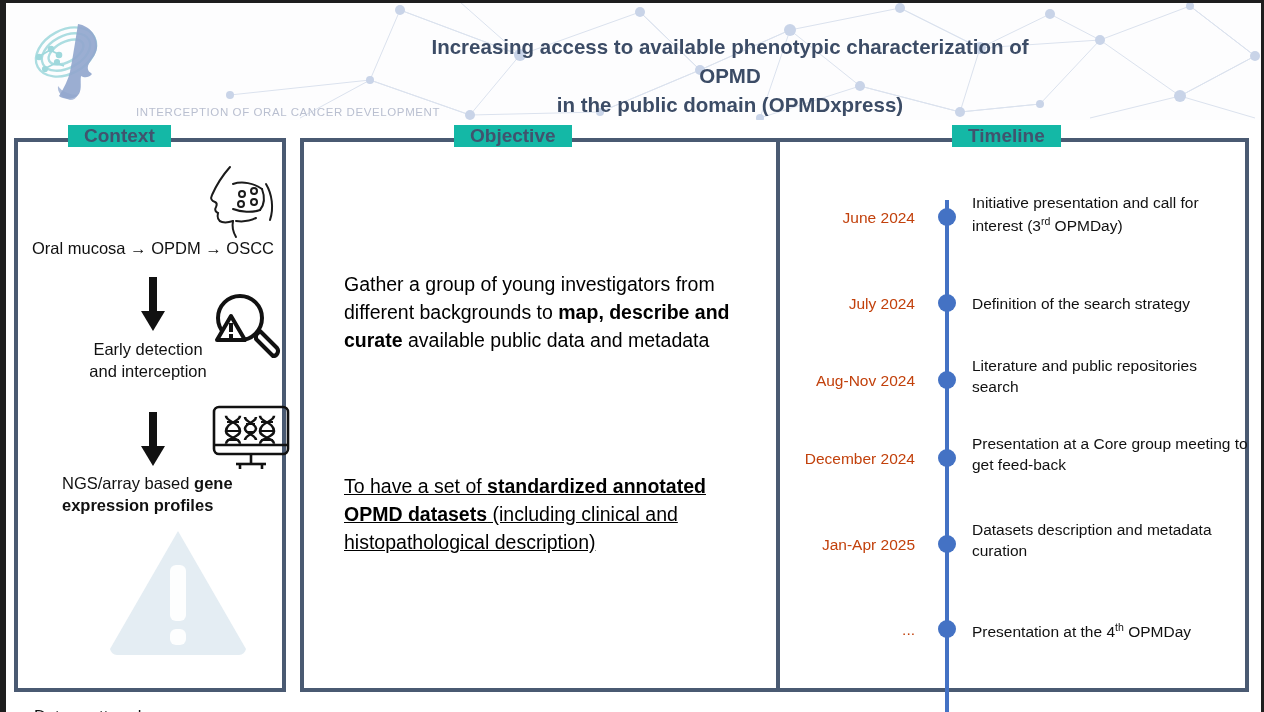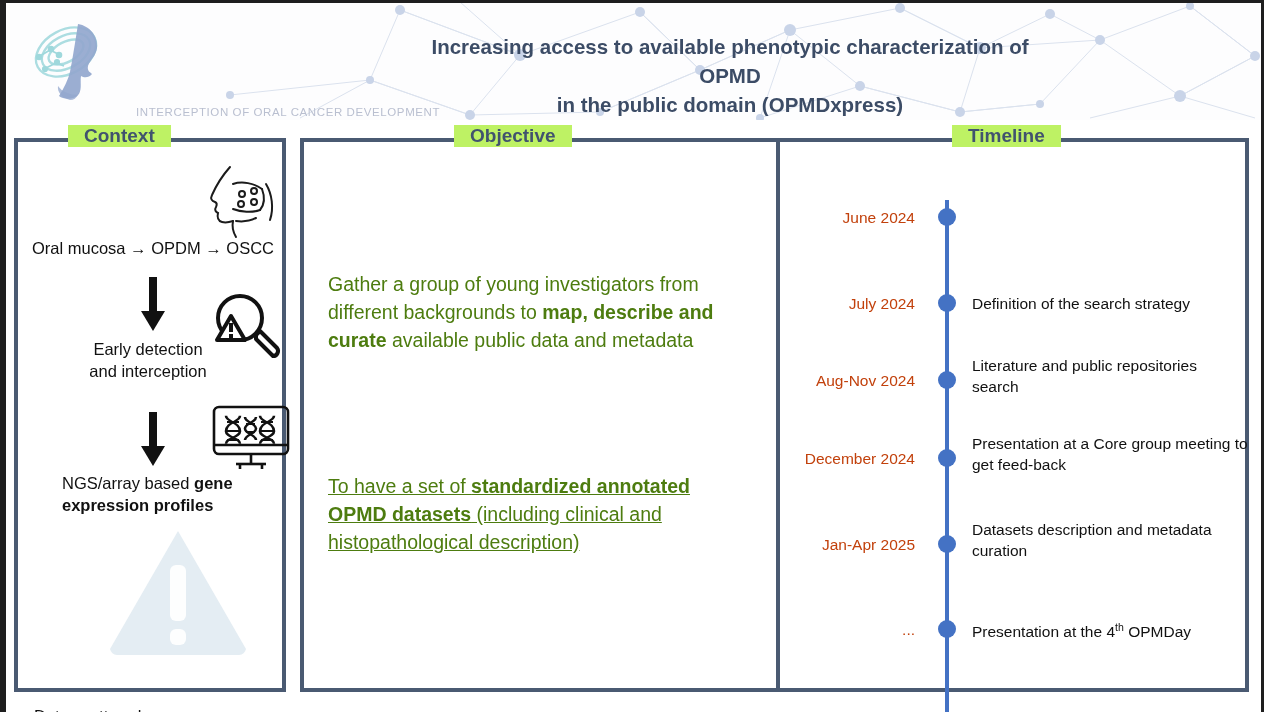--- a/index.html
+++ b/index.html
@@ -53,21 +53,21 @@
 
   
   .panel{
     position:absolute;
     border:4px solid #4a5a72;
     background:#ffffff;
     box-sizing:border-box;
   }
   .panel-title{
     position:absolute;top:-17px;
-    background:#bef264;
+    background:#14b8a6;
     padding:0 16px;
     font-size:19px;font-weight:bold;color:#41536e;
     white-space:nowrap;
     text-align:center;
   }
   #panel-context{left:14px;top:138px;width:272px;height:554px;}
   #panel-objective{left:300px;top:138px;width:532px;height:554px;}
   #panel-timeline{left:776px;top:138px;width:473px;height:554px;}
 
   
@@ -80,22 +80,22 @@
   .warn-bg{position:absolute;left:115px;top:523px;width:195px;height:160px;}
 
   .ctx-list{
     position:absolute;left:16px;top:562px;
     font-size:16.5px;color:#111;line-height:1.52;
   }
   .ctx-list div{white-space:nowrap;}
 
   
   .obj-p{
-    position:absolute;left:24px;width:420px;
-    font-size:19.5px;color:#4d7c0f;line-height:1.44;
+    position:absolute;left:40px;width:420px;
+    font-size:19.5px;color:#000000;line-height:1.44;
   }
   .obj-p b{font-weight:bold;}
   #obj-p1{top:128px;}
   #obj-p2{top:330px;text-decoration:underline;}
 
   
   .tl-line{
     position:absolute;left:165px;top:58px;width:4px;height:525px;
     background:#4472c4;
   }
@@ -280,20 +280,21 @@
   <div class="obj-p" id="obj-p2"><span>To have a set of </span><b>standardized annotated OPMD datasets</b><span> (including clinical and histopathological description)</span></div>
 </div>
 
 <div class="panel" id="panel-timeline">
   <div class="panel-title" style="left:172px;">Timeline</div>
 
   <div class="tl-line"></div>
 
   <div class="tl-dot" style="top:66px;"></div>
   <div class="tl-date" style="top:67px;">June 2024</div>
+  <div class="tl-label" style="top:51px;"><span>Initiative presentation and call for interest (3</span><span class="tl-sup">rd</span><span> OPMDay)</span></div>
 
   <div class="tl-dot" style="top:152px;"></div>
   <div class="tl-date" style="top:153px;">July 2024</div>
   <div class="tl-label" style="top:152px;"><span>Definition of the search strategy</span></div>
 
   <div class="tl-dot" style="top:229px;"></div>
   <div class="tl-date" style="top:230px;margin-left:12px;">Aug-Nov 2024</div>
   <div class="tl-label" style="top:214px;"><span>Literature and public repositories search</span></div>
 
   <div class="tl-dot" style="top:307px;"></div>

